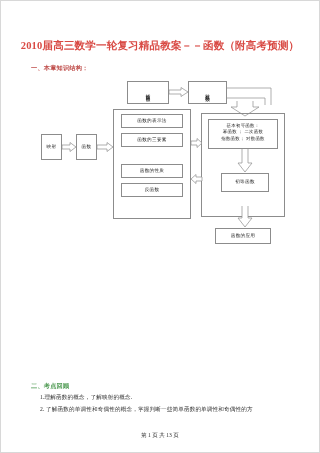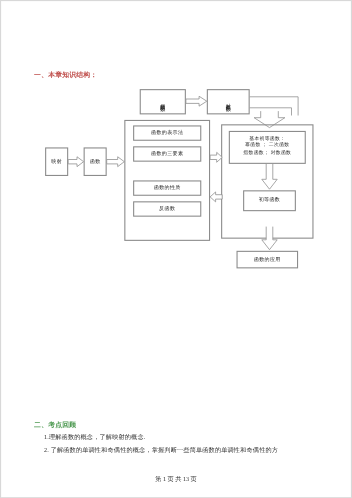--- a/index.html
+++ b/index.html
@@ -130,20 +130,21 @@
   .conn {
     position: absolute;
   }
   .conn svg { display: block; overflow: visible; }
 </style>
 </head>
 <body>
 
 <div id="page">
 
+  <div class="doc-title">2010届高三数学一轮复习精品教案－－函数（附高考预测）</div>
 
   <div id="heading-structure" class="sec-heading red">一、本章知识结构：</div>
 
   <div id="diagram">
 
     <div class="node vertical" style="left:126px; top:80px; width:42px; height:23px;">指数函数</div>
 
     <div class="node vertical" style="left:187px; top:80px; width:39px; height:23px;">对数函数</div>
 
     <div class="conn" style="left:168px; top:86px;">

